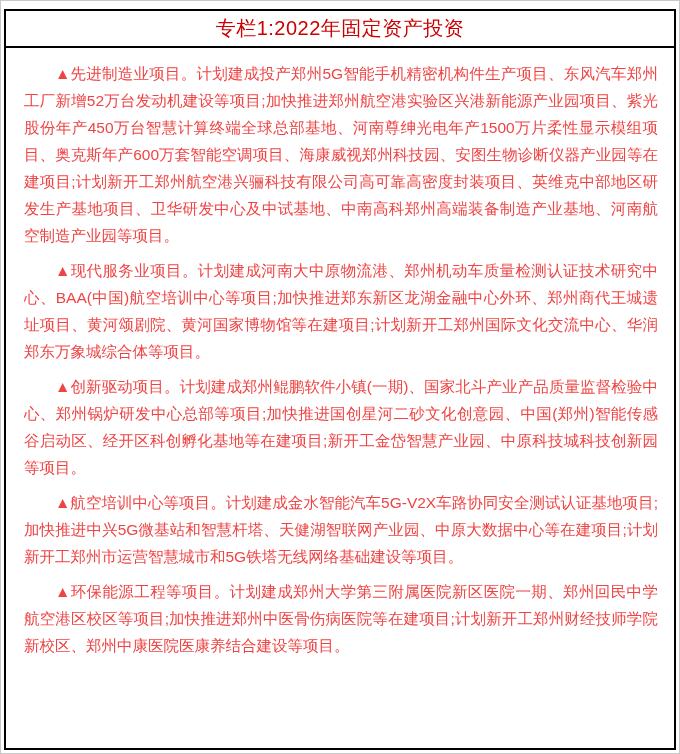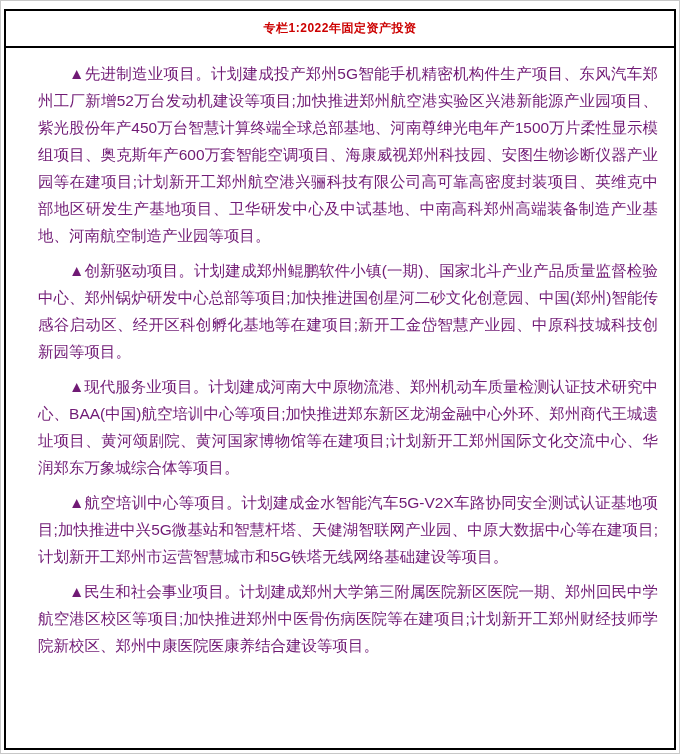--- a/index.html
+++ b/index.html
@@ -28,52 +28,52 @@
   }
   .panel-title-row {
     height: 37px;
     border-bottom: 2px solid #000000;
     display: flex;
     align-items: center;
     justify-content: center;
     box-sizing: border-box;
   }
   .panel-title {
-    font-size: 12px;
-    font-weight: bold;
+    font-size: 20px;
+    font-weight: normal;
     color: #cc0000;
     letter-spacing: 0.5px;
   }
   .panel-body {
     padding: 12px 16px 10px 16px;
     box-sizing: border-box;
   }
   .panel-body p {
-    margin: 0 0 8px 16px;
+    margin: 0 0 8px 2px;
     font-size: 15.5px;
     line-height: 27px;
-    color: #701a75;
+    color: #ef4444;
     text-align: justify;
     text-justify: inter-ideograph;
     text-indent: 2em;
     word-break: break-all;
   }
   .panel-body p:last-child {
     margin-bottom: 0;
   }
 </style>
 </head>
 <body>
 
 <div class="page">
   <div class="panel">
     <div class="panel-title-row">
       <span class="panel-title" style="color: rgb(204, 0, 0);">专栏1:2022年固定资产投资</span>
     </div>
     <div class="panel-body">
       <p>▲先进制造业项目。计划建成投产郑州5G智能手机精密机构件生产项目、东风汽车郑州工厂新增52万台发动机建设等项目;加快推进郑州航空港实验区兴港新能源产业园项目、紫光股份年产450万台智慧计算终端全球总部基地、河南尊绅光电年产1500万片柔性显示模组项目、奥克斯年产600万套智能空调项目、海康威视郑州科技园、安图生物诊断仪器产业园等在建项目;计划新开工郑州航空港兴骊科技有限公司高可靠高密度封装项目、英维克中部地区研发生产基地项目、卫华研发中心及中试基地、中南高科郑州高端装备制造产业基地、河南航空制造产业园等项目。</p>
+      <p>▲现代服务业项目。计划建成河南大中原物流港、郑州机动车质量检测认证技术研究中心、BAA(中国)航空培训中心等项目;加快推进郑东新区龙湖金融中心外环、郑州商代王城遗址项目、黄河颂剧院、黄河国家博物馆等在建项目;计划新开工郑州国际文化交流中心、华润郑东万象城综合体等项目。</p>
       <p>▲创新驱动项目。计划建成郑州鲲鹏软件小镇(一期)、国家北斗产业产品质量监督检验中心、郑州锅炉研发中心总部等项目;加快推进国创星河二砂文化创意园、中国(郑州)智能传感谷启动区、经开区科创孵化基地等在建项目;新开工金岱智慧产业园、中原科技城科技创新园等项目。</p>
-      <p>▲现代服务业项目。计划建成河南大中原物流港、郑州机动车质量检测认证技术研究中心、BAA(中国)航空培训中心等项目;加快推进郑东新区龙湖金融中心外环、郑州商代王城遗址项目、黄河颂剧院、黄河国家博物馆等在建项目;计划新开工郑州国际文化交流中心、华润郑东万象城综合体等项目。</p>
       <p>▲航空培训中心等项目。计划建成金水智能汽车5G-V2X车路协同安全测试认证基地项目;加快推进中兴5G微基站和智慧杆塔、天健湖智联网产业园、中原大数据中心等在建项目;计划新开工郑州市运营智慧城市和5G铁塔无线网络基础建设等项目。</p>
-      <p>▲民生和社会事业项目。计划建成郑州大学第三附属医院新区医院一期、郑州回民中学航空港区校区等项目;加快推进郑州中医骨伤病医院等在建项目;计划新开工郑州财经技师学院新校区、郑州中康医院医康养结合建设等项目。</p>
+      <p>▲环保能源工程等项目。计划建成郑州大学第三附属医院新区医院一期、郑州回民中学航空港区校区等项目;加快推进郑州中医骨伤病医院等在建项目;计划新开工郑州财经技师学院新校区、郑州中康医院医康养结合建设等项目。</p>
     </div>
   </div>
 </div>
 
 </body></html>

